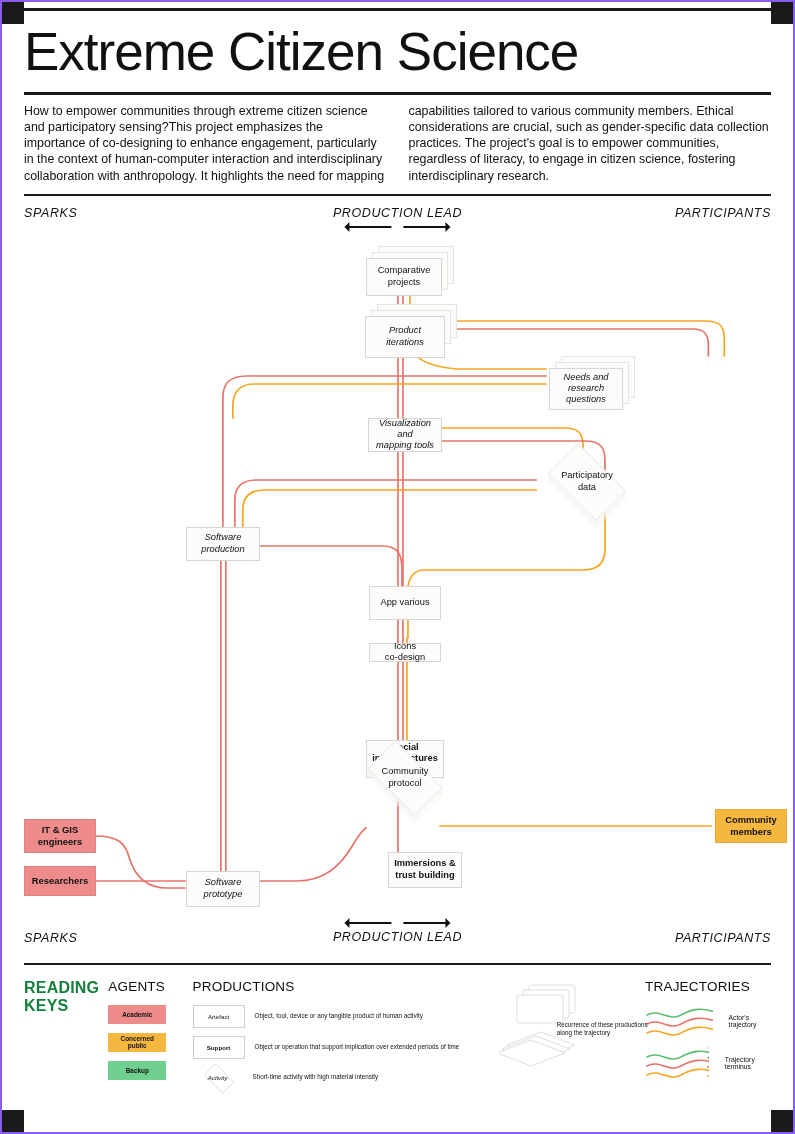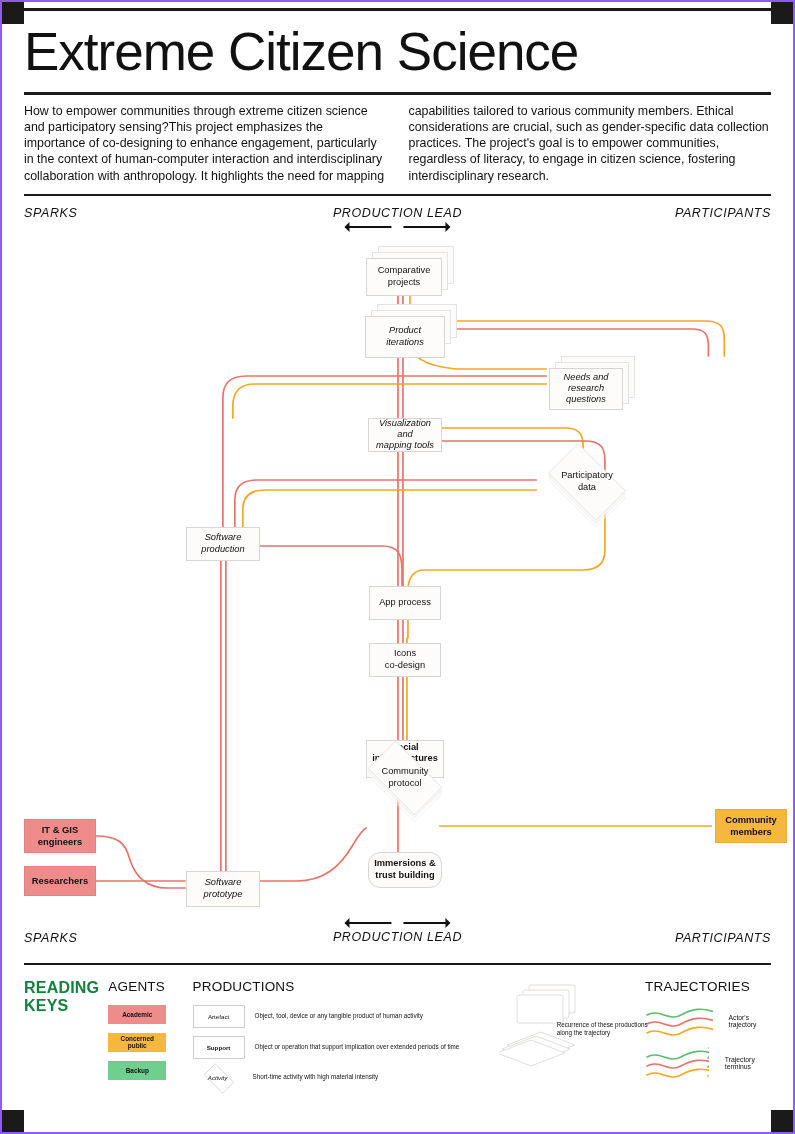--- a/index.html
+++ b/index.html
@@ -205,35 +205,35 @@
           <div class="diamond" style="left: 531px; top: 254px; width: 96px; height: 60px;">
             <div class="dm" style="opacity:.5;transform:rotate(45deg) scale(.705) translate(7px,7px)"></div>
             <div class="dm" style="opacity:.7;transform:rotate(45deg) scale(.705) translate(3px,3px)"></div>
             <div class="dm"></div>
             <div class="dtxt">Participatory<br>data</div>
           </div>
           <div class="node ital" style="left: 178px; top: 329px; width: 74px; height: 34px;">
             <span>Software<br>production</span>
           </div>
           <div class="node plain" style="left: 361px; top: 388px; width: 72px; height: 34px;">
-            <span>App process</span>
-          </div>
-          <div class="node plain" style="left: 361px; top: 445px; width: 72px; height: 34px;">
+            <span>App various</span>
+          </div>
+          <div class="node plain" style="left: 361px; top: 445px; width: 72px; height: 19px;">
             <span>Icons<br>co-design</span>
           </div>
           <div class="node bold" style="left: 358px; top: 498px; width: 78px; height: 38px;">
             <span>Social<br>infrastructures<br>analysis</span>
           </div>
           <div class="diamond" style="left: 350px; top: 552px; width: 94px; height: 56px;">
             <div class="dm" style="opacity:.5;transform:rotate(45deg) scale(.705) translate(7px,7px)"></div>
             <div class="dm" style="opacity:.7;transform:rotate(45deg) scale(.705) translate(3px,3px)"></div>
             <div class="dm"></div>
             <div class="dtxt">Community<br>protocol</div>
           </div>
-          <div class="node bold" style="left: 360px; top: 610px; width: 74px; height: 36px; border-radius: 12px;">
+          <div class="node bold" style="left: 380px; top: 610px; width: 74px; height: 36px;">
             <span>Immersions &amp;<br>trust building</span>
           </div>
           <div class="node ital" style="left: 178px; top: 673px; width: 74px; height: 36px;">
             <span>Software<br>prototype</span>
           </div>
         </div>
       <div id="agents-layer">
           <div class="agentbox" style="left: 16px; top: 621px; width: 72px; height: 34px; background: rgb(238, 139, 139);">
             <span>IT &amp; GIS<br>engineers</span>
           </div>

